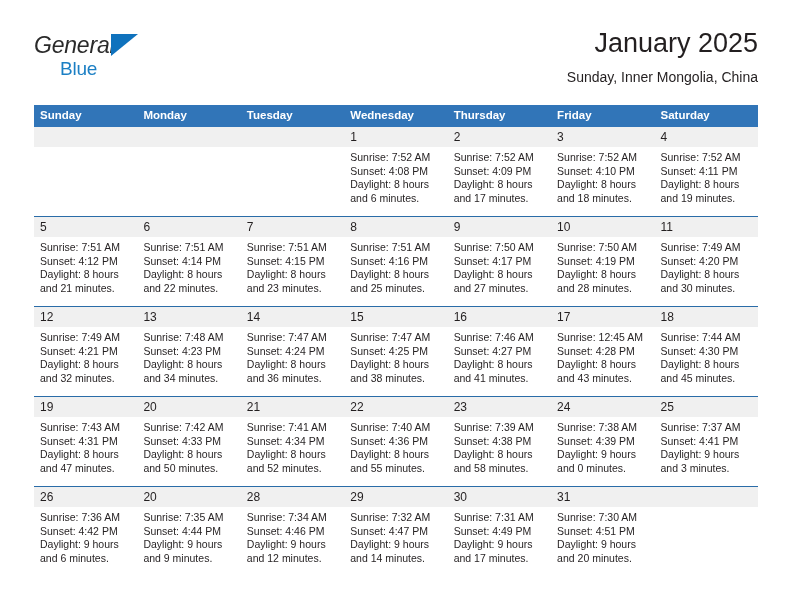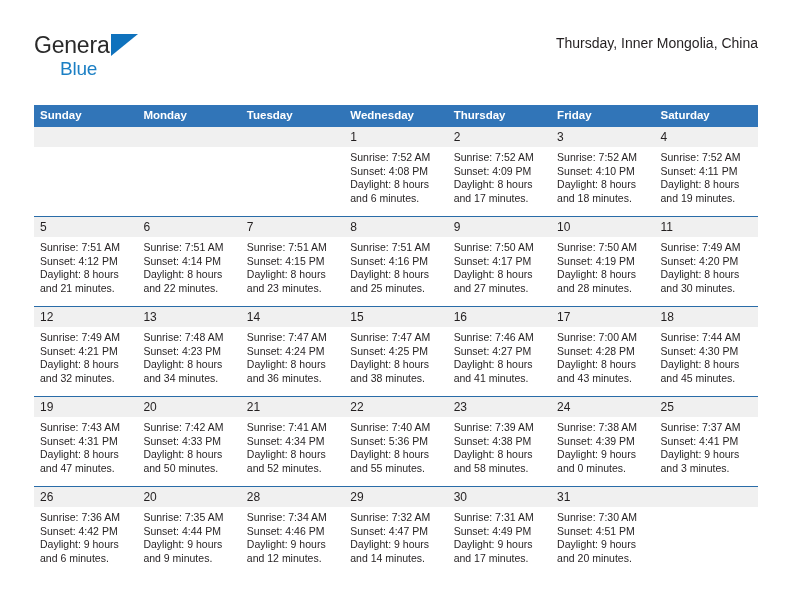--- a/index.html
+++ b/index.html
@@ -40,20 +40,21 @@
   }
   .logo-general {
     position: absolute;
     left: 0;
     top: 0;
     font-size: 23px;
     letter-spacing: -0.2px;
     color: #2a2a2a;
     font-family: "Liberation Sans", sans-serif;
     line-height: 26px;
+    font-style: italic;
   }
   .logo-flag {
     position: absolute;
     left: 77px;
     top: 2px;
     width: 0;
     height: 0;
     border-left: 27px solid #0f72bd;
     border-bottom: 22px solid transparent;
   }
@@ -152,21 +153,22 @@
 
   <div class="header">
 
     <div class="logo">
       <span class="logo-general">General</span>
       <span class="logo-flag"></span>
       <span class="logo-blue">Blue</span>
     </div>
 
     <div class="title-block">
-      <div class="cal-subtitle">Thursday, Inner Mongolia, China</div>
+      <div class="cal-title">January 2025</div>
+      <div class="cal-subtitle">Sunday, Inner Mongolia, China</div>
     </div>
 
   </div>
 
   <table class="cal">
     <thead>
       <tr id="weekday-row">
           <th>Sunday</th>
           <th>Monday</th>
           <th>Tuesday</th>
@@ -334,21 +336,21 @@
             <div class="lines">
               <div>Sunrise: 7:46 AM</div>
               <div>Sunset: 4:27 PM</div>
               <div>Daylight: 8 hours</div>
               <div>and 41 minutes.</div>
             </div>
           </td>
           <td>
             <div class="daynum">17</div>
             <div class="lines">
-              <div>Sunrise: 7:00 AM</div>
+              <div>Sunrise: 12:45 AM</div>
               <div>Sunset: 4:28 PM</div>
               <div>Daylight: 8 hours</div>
               <div>and 43 minutes.</div>
             </div>
           </td>
           <td>
             <div class="daynum">18</div>
             <div class="lines">
               <div>Sunrise: 7:44 AM</div>
               <div>Sunset: 4:30 PM</div>
@@ -382,21 +384,21 @@
               <div>Sunrise: 7:41 AM</div>
               <div>Sunset: 4:34 PM</div>
               <div>Daylight: 8 hours</div>
               <div>and 52 minutes.</div>
             </div>
           </td>
           <td>
             <div class="daynum">22</div>
             <div class="lines">
               <div>Sunrise: 7:40 AM</div>
-              <div>Sunset: 5:36 PM</div>
+              <div>Sunset: 4:36 PM</div>
               <div>Daylight: 8 hours</div>
               <div>and 55 minutes.</div>
             </div>
           </td>
           <td>
             <div class="daynum">23</div>
             <div class="lines">
               <div>Sunrise: 7:39 AM</div>
               <div>Sunset: 4:38 PM</div>
               <div>Daylight: 8 hours</div>

